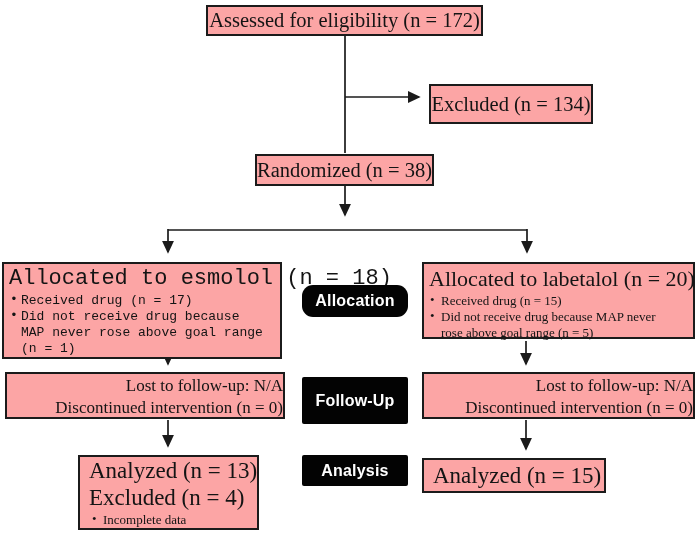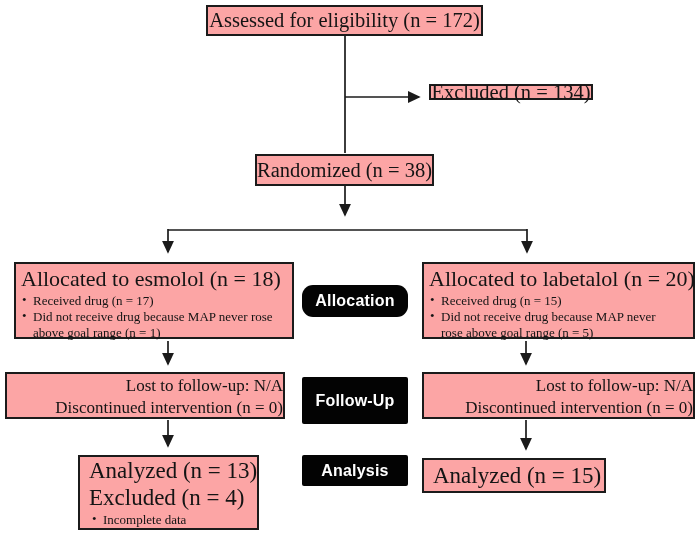--- a/index.html
+++ b/index.html
@@ -50,29 +50,29 @@
       <line x1="168" y1="420" x2="168" y2="446" marker-end="url(#ah)"></line>
       <line x1="526" y1="341" x2="526" y2="364" marker-end="url(#ah)"></line>
       <line x1="526" y1="420" x2="526" y2="449" marker-end="url(#ah)"></line>
     </g>
   </svg>
 
   <div class="box center t20" style="left:206px;top:5px;width:277px;height:31px;">
     <span>Assessed for eligibility (n = 172)</span>
   </div>
 
-  <div class="box center t20" style="left:429px;top:84px;width:164px;height:16px;">
+  <div class="box center t20" style="left:429px;top:84px;width:164px;height:40px;">
     <span>Excluded (n = 134)</span>
   </div>
 
   <div class="box center t20" style="left:255px;top:154px;width:179px;height:32px;">
     <span>Randomized (n = 38)</span>
   </div>
 
-  <div class="box" style="left:14px;top:262px;width:280px;height:77px;">
+  <div class="box" style="left:2px;top:262px;width:280px;height:97px;font-family:Liberation Mono, monospace;">
     <div class="title">Allocated to esmolol (n = 18)</div>
     <div class="bullets">
       <div class="bullet">Received drug (n = 17)</div>
       <div class="bullet">Did not receive drug because MAP never rose above goal range (n = 1)</div>
     </div>
   </div>
 
   <div class="stage" style="left:302px;top:285px;width:106px;height:32px;border-radius:11px;">
     <span>Allocation</span>
   </div>

